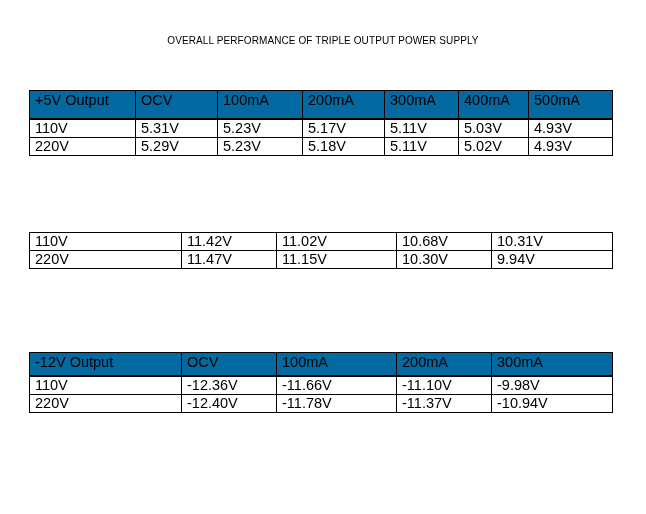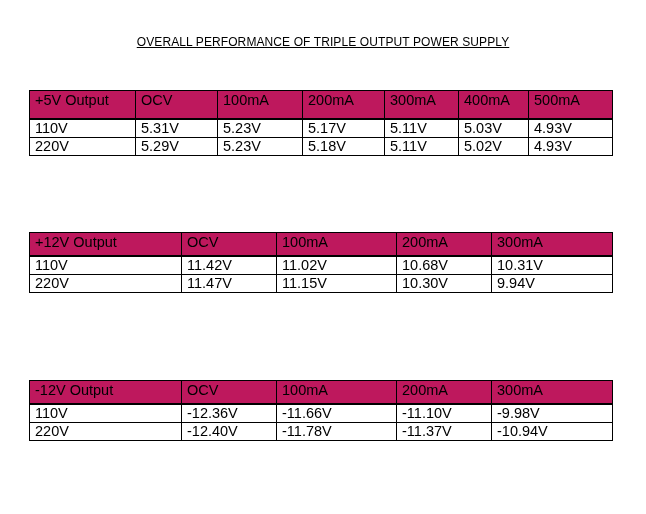--- a/index.html
+++ b/index.html
@@ -2,35 +2,35 @@
 <html><head>
   <meta charset="utf-8">
   <style>
     html, body { margin: 0; padding: 0; background: #ffffff; }
     body {
       width: 646px; height: 514px; position: relative; overflow: hidden;
       font-family: "Liberation Sans", sans-serif; color: #000;
     }
     .title {
       position: absolute; left: 0; top: 35px; width: 646px; text-align: center;
-      font-size: 12px; text-decoration: underline; letter-spacing: 0.1px;
+      font-size: 10px; letter-spacing: 0.1px;
     }
     table {
       position: absolute; border-collapse: collapse; table-layout: fixed;
       font-size: 14.5px;
     }
     td {
       border: 1.5px solid #000; padding: 0 0 0 5px; vertical-align: top;
       white-space: nowrap; overflow: hidden; line-height: 17px;
     }
-    tr.hdr td { background: #be185d; height: 26px; padding-top: 1px; border-bottom-width: 2px; }
+    tr.hdr td { background: #0369a1; height: 26px; padding-top: 1px; border-bottom-width: 2px; }
     tr.row td { height: 17px; margin-left: 32px; }
     #t1 { left: 29px; top: 90px; width: 583px; }
     #t2 { left: 29px; top: 232px; width: 583px; }
-    #t3 { left: 29px; top: 380px; width: 583px; padding-left: 44px; }
+    #t3 { left: 29px; top: 352px; width: 583px; padding-left: 44px; }
     #t2 tr.hdr td, #t3 tr.hdr td { height: 21px; }
   </style>
 </head>
 <body>
 
 <div class="title">OVERALL PERFORMANCE OF TRIPLE OUTPUT POWER SUPPLY</div>
 
 <table id="t1">
   <colgroup>
     <col style="width:106px">
@@ -74,27 +74,20 @@
 
 <table id="t2">
   <colgroup>
     <col style="width:152px">
       <col style="width:95px">
       <col style="width:120px">
       <col style="width:95px">
       <col style="width:121px">
   </colgroup>
   <tbody>
-      <tr class="hdr">
-    <td>+12V Output</td>
-    <td>OCV</td>
-    <td>100mA</td>
-    <td>200mA</td>
-    <td>300mA</td>
-  </tr>
   <tr class="row">
     <td>110V</td>
     <td>11.42V</td>
     <td>11.02V</td>
     <td>10.68V</td>
     <td>10.31V</td>
   </tr>
   <tr class="row">
     <td>220V</td>
     <td>11.47V</td>

